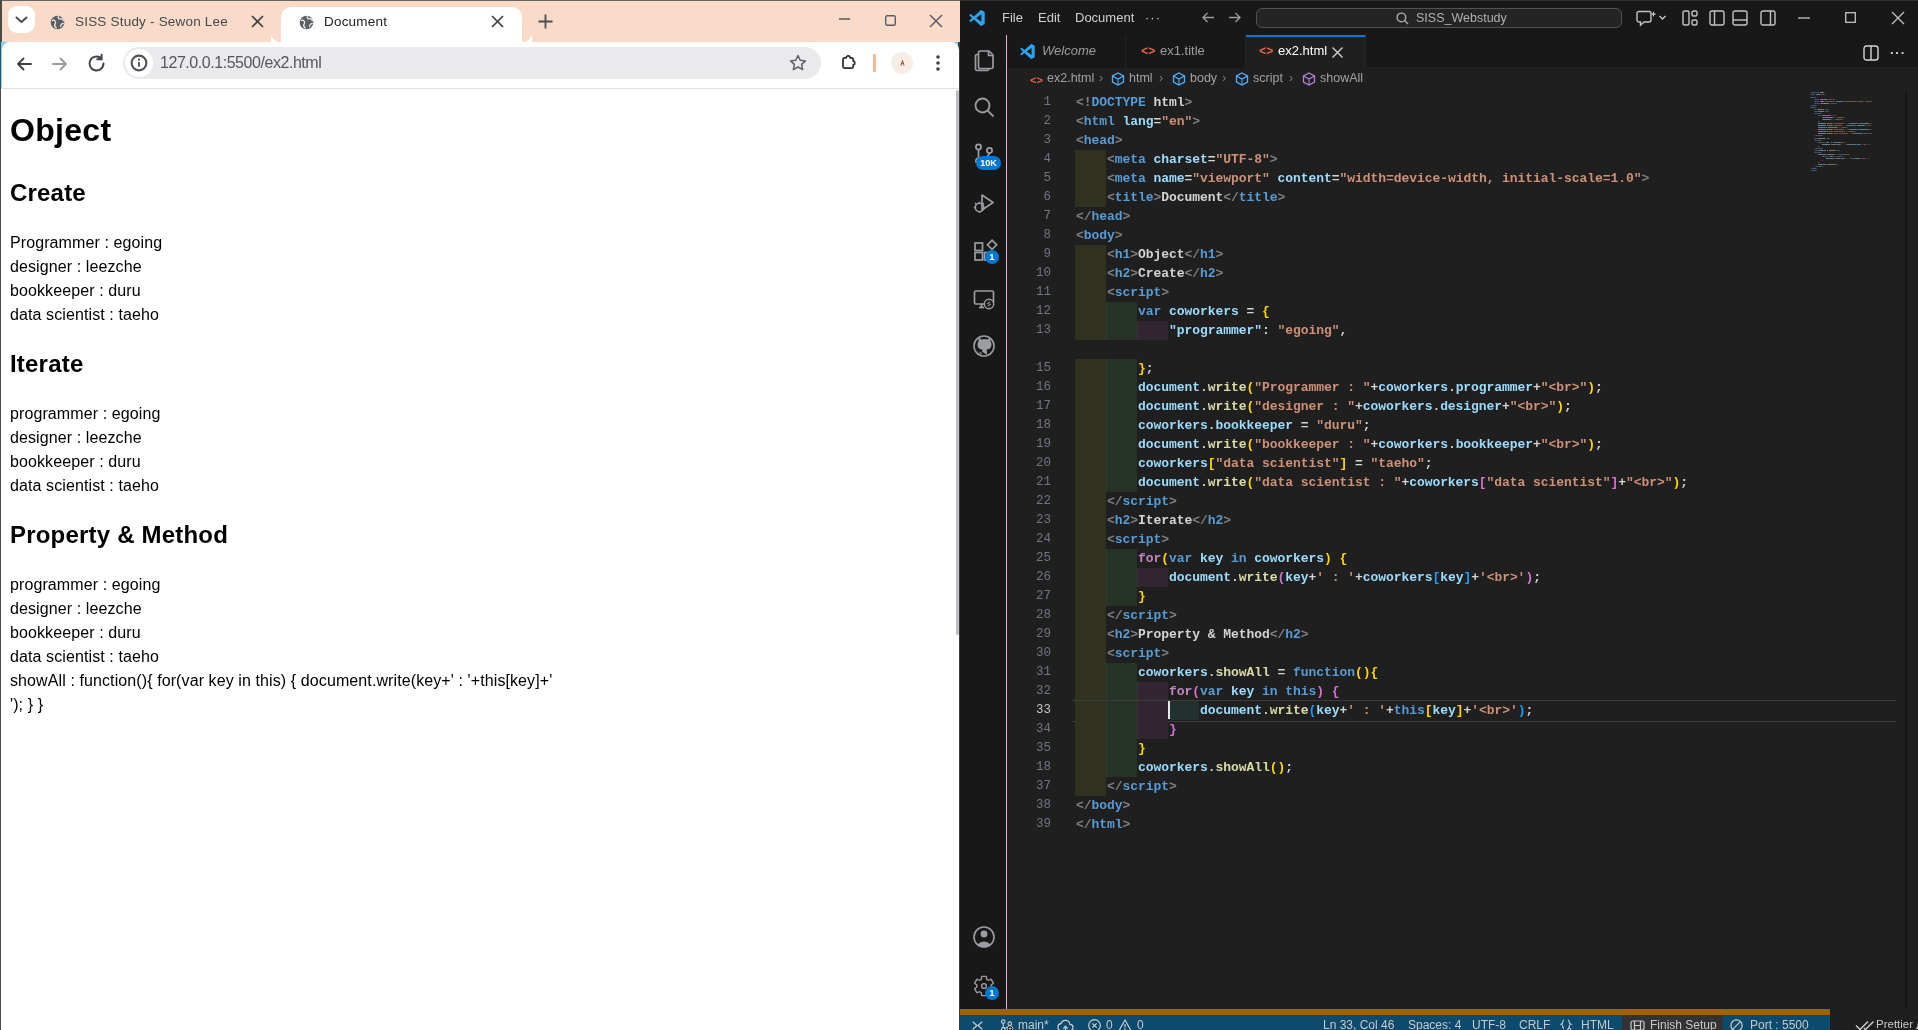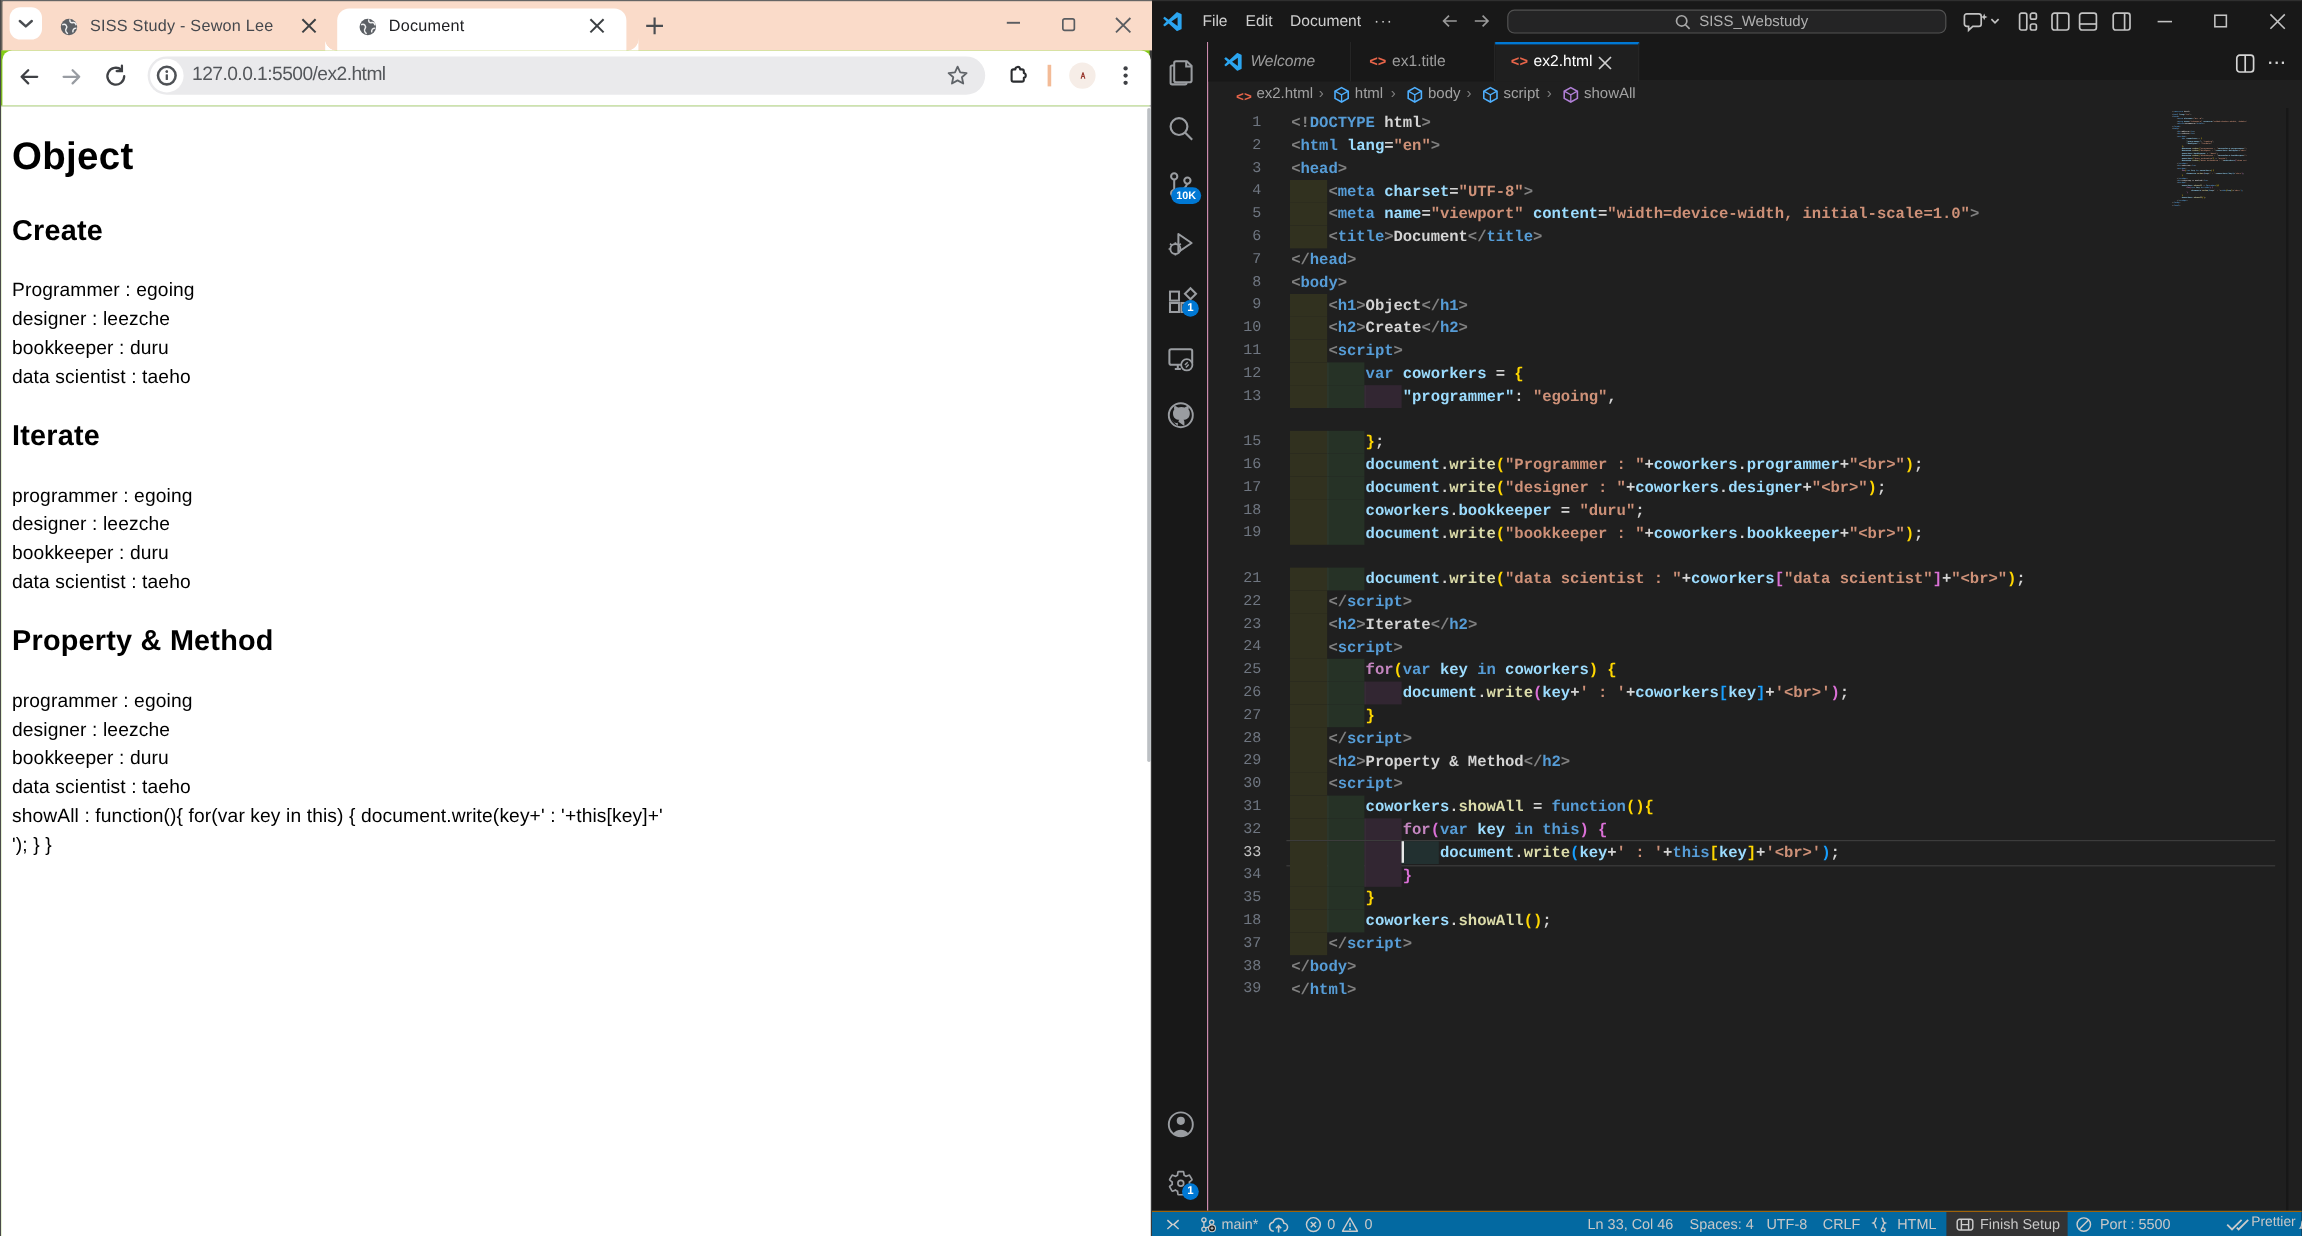--- a/index.html
+++ b/index.html
@@ -1,17 +1,17 @@
 <!DOCTYPE html>
 <html><head><meta charset="utf-8"><style>
 *{margin:0;padding:0;box-sizing:border-box}
 html,body{width:1918px;height:1030px;overflow:hidden;background:#1f1f1f;font-family:"Liberation Sans",sans-serif}
 .abs{position:absolute}
 
-#browser{position:absolute;left:0;top:0;width:960px;height:1030px;background:#84cc16;border-left:1px solid #4a4a4a;border-right:2px solid #3a3a3a}
+#browser{position:absolute;left:0;top:0;width:960px;height:1030px;background:#7dd3fc;border-left:1px solid #4a4a4a;border-right:2px solid #3a3a3a}
 #tabstrip{position:absolute;left:0;top:0;width:960px;height:42px;background:#fadbc9;border-top:1px solid #656565;border-left:1px solid #4a4a4a}
 #tabchev{position:absolute;left:7px;top:6px;width:27px;height:27px;border-radius:9px;background:#fff}
 #atab{position:absolute;left:280px;top:7px;width:241px;height:35px;background:#fff;border-radius:10px 10px 0 0}
 #atab:before,#atab:after{content:"";position:absolute;bottom:0;width:10px;height:10px;background:radial-gradient(circle at 0 0,transparent 10px,#fff 10.5px)}
 #atab:before{left:-10px;transform:scaleX(-1)}
 #atab:after{right:-10px}
 .tabtxt{position:absolute;top:14px;font-size:13.5px;color:#45484d;letter-spacing:.2px;white-space:nowrap}
 #toolbar{position:absolute;left:1px;top:42px;width:957px;height:46px;background:#fff;border-radius:8px 8px 0 0}
 #pill{position:absolute;left:122px;top:47px;width:698px;height:32px;border-radius:16px;background:#eaeaec}
 #pillc{position:absolute;left:124px;top:49px;width:28px;height:28px;border-radius:50%;background:#fff}
@@ -44,21 +44,21 @@
 .i1{background:#31311f}.i2{background:#263226;border-left:1px solid rgba(255,255,255,.05)}.i3{background:#322632;border-left:1px solid rgba(255,255,255,.05)}.i4{background:#223030;border-left:1px solid rgba(255,255,255,.05)}
 .cl.cur:before{content:"";position:absolute;left:65px;right:0;top:-1px;height:20px;border-top:1px solid #3c3c3c;border-bottom:1px solid #3c3c3c}
 #cursor{position:absolute;width:2px;height:18px;background:#e8e8e8}
 .t{color:#569cd6}.p{color:#808080}.a{color:#9cdcfe}.s{color:#ce9178}.w{color:#d4d4d4}
 .y{color:#dcdcaa}.g0{color:#ffd700}.g1{color:#da70d6}.g2{color:#179fff}.k{color:#c586c0}.v{color:#9cdcfe}
 
 #mmap{position:absolute;left:803px;top:1.5px;width:62px;height:250px;overflow:hidden;transform-origin:0 0}
 #mmin{transform:scale(0.129,0.108);transform-origin:0 0}
 .ml{height:19px;font:bold 13px/19px "Liberation Mono",monospace;white-space:pre}
 
-#sbar{position:absolute;left:0;top:1009px;width:958px;height:21px;background:#0369a1;border-top:1px solid #a16207;font-size:12px;color:#c8c8c8}
+#sbar{position:absolute;left:0;top:1009px;width:870px;height:21px;background:#0c4a6e;border-top:6px solid #a16207;font-size:12px;color:#c8c8c8}
 .st{position:absolute;top:3px;white-space:nowrap}
 svg{position:absolute;overflow:visible}
 </style></head>
 <body>
 <div id="browser">
   <div id="toolbar"></div>
   <div id="tabstrip"></div>
   <div id="tabchev"></div>
   <div id="atab"></div>
   <div id="pill"></div>
@@ -323,20 +323,21 @@
 <div class="cl" style="top:154.5px"><span class="ln">9</span><b class="i1" style="left:68px"></b><span class="ct">    <span class="p">&lt;</span><span class="t">h1</span><span class="p">&gt;</span><span class="w">Object</span><span class="p">&lt;/</span><span class="t">h1</span><span class="p">&gt;</span></span></div>
 <div class="cl" style="top:173.5px"><span class="ln">10</span><b class="i1" style="left:68px"></b><span class="ct">    <span class="p">&lt;</span><span class="t">h2</span><span class="p">&gt;</span><span class="w">Create</span><span class="p">&lt;/</span><span class="t">h2</span><span class="p">&gt;</span></span></div>
 <div class="cl" style="top:192.5px"><span class="ln">11</span><b class="i1" style="left:68px"></b><span class="ct">    <span class="p">&lt;</span><span class="t">script</span><span class="p">&gt;</span></span></div>
 <div class="cl" style="top:211.5px"><span class="ln">12</span><b class="i1" style="left:68px"></b><b class="i2" style="left:99px"></b><span class="ct">        <span class="t">var</span> <span class="v">coworkers</span><span class="w"> = </span><span class="g0">{</span></span></div>
 <div class="cl" style="top:230.5px"><span class="ln">13</span><b class="i1" style="left:68px"></b><b class="i2" style="left:99px"></b><b class="i3" style="left:130px"></b><span class="ct">            <span class="v">"programmer"</span><span class="w">: </span><span class="s">"egoing"</span><span class="w">,</span></span></div>
 <div class="cl" style="top:268.5px"><span class="ln">15</span><b class="i1" style="left:68px"></b><b class="i2" style="left:99px"></b><span class="ct">        <span class="g0">}</span><span class="w">;</span></span></div>
 <div class="cl" style="top:287.5px"><span class="ln">16</span><b class="i1" style="left:68px"></b><b class="i2" style="left:99px"></b><span class="ct">        <span class="v">document</span><span class="w">.</span><span class="y">write</span><span class="g0">(</span><span class="s">"Programmer : "</span><span class="w">+</span><span class="v">coworkers</span><span class="w">.</span><span class="v">programmer</span><span class="w">+</span><span class="s">"&lt;br&gt;"</span><span class="g0">)</span><span class="w">;</span></span></div>
 <div class="cl" style="top:306.5px"><span class="ln">17</span><b class="i1" style="left:68px"></b><b class="i2" style="left:99px"></b><span class="ct">        <span class="v">document</span><span class="w">.</span><span class="y">write</span><span class="g0">(</span><span class="s">"designer : "</span><span class="w">+</span><span class="v">coworkers</span><span class="w">.</span><span class="v">designer</span><span class="w">+</span><span class="s">"&lt;br&gt;"</span><span class="g0">)</span><span class="w">;</span></span></div>
 <div class="cl" style="top:325.5px"><span class="ln">18</span><b class="i1" style="left:68px"></b><b class="i2" style="left:99px"></b><span class="ct">        <span class="v">coworkers</span><span class="w">.</span><span class="v">bookkeeper</span><span class="w"> = </span><span class="s">"duru"</span><span class="w">;</span></span></div>
 <div class="cl" style="top:344.5px"><span class="ln">19</span><b class="i1" style="left:68px"></b><b class="i2" style="left:99px"></b><span class="ct">        <span class="v">document</span><span class="w">.</span><span class="y">write</span><span class="g0">(</span><span class="s">"bookkeeper : "</span><span class="w">+</span><span class="v">coworkers</span><span class="w">.</span><span class="v">bookkeeper</span><span class="w">+</span><span class="s">"&lt;br&gt;"</span><span class="g0">)</span><span class="w">;</span></span></div>
+<div class="cl" style="top:363.5px"><span class="ln">20</span><b class="i1" style="left:68px"></b><b class="i2" style="left:99px"></b><span class="ct">        <span class="v">coworkers</span><span class="g0">[</span><span class="s">"data scientist"</span><span class="g0">]</span><span class="w"> = </span><span class="s">"taeho"</span><span class="w">;</span></span></div>
 <div class="cl" style="top:382.5px"><span class="ln">21</span><b class="i1" style="left:68px"></b><b class="i2" style="left:99px"></b><span class="ct">        <span class="v">document</span><span class="w">.</span><span class="y">write</span><span class="g0">(</span><span class="s">"data scientist : "</span><span class="w">+</span><span class="v">coworkers</span><span class="g1">[</span><span class="s">"data scientist"</span><span class="g1">]</span><span class="w">+</span><span class="s">"&lt;br&gt;"</span><span class="g0">)</span><span class="w">;</span></span></div>
 <div class="cl" style="top:401.5px"><span class="ln">22</span><b class="i1" style="left:68px"></b><span class="ct">    <span class="p">&lt;/</span><span class="t">script</span><span class="p">&gt;</span></span></div>
 <div class="cl" style="top:420.5px"><span class="ln">23</span><b class="i1" style="left:68px"></b><span class="ct">    <span class="p">&lt;</span><span class="t">h2</span><span class="p">&gt;</span><span class="w">Iterate</span><span class="p">&lt;/</span><span class="t">h2</span><span class="p">&gt;</span></span></div>
 <div class="cl" style="top:439.5px"><span class="ln">24</span><b class="i1" style="left:68px"></b><span class="ct">    <span class="p">&lt;</span><span class="t">script</span><span class="p">&gt;</span></span></div>
 <div class="cl" style="top:458.5px"><span class="ln">25</span><b class="i1" style="left:68px"></b><b class="i2" style="left:99px"></b><span class="ct">        <span class="k">for</span><span class="g0">(</span><span class="t">var</span> <span class="v">key</span> <span class="t">in</span> <span class="v">coworkers</span><span class="g0">)</span> <span class="g0">{</span></span></div>
 <div class="cl" style="top:477.5px"><span class="ln">26</span><b class="i1" style="left:68px"></b><b class="i2" style="left:99px"></b><b class="i3" style="left:130px"></b><span class="ct">            <span class="v">document</span><span class="w">.</span><span class="y">write</span><span class="g1">(</span><span class="v">key</span><span class="w">+</span><span class="s">' : '</span><span class="w">+</span><span class="v">coworkers</span><span class="g2">[</span><span class="v">key</span><span class="g2">]</span><span class="w">+</span><span class="s">'&lt;br&gt;'</span><span class="g1">)</span><span class="w">;</span></span></div>
 <div class="cl" style="top:496.5px"><span class="ln">27</span><b class="i1" style="left:68px"></b><b class="i2" style="left:99px"></b><span class="ct">        <span class="g0">}</span></span></div>
 <div class="cl" style="top:515.5px"><span class="ln">28</span><b class="i1" style="left:68px"></b><span class="ct">    <span class="p">&lt;/</span><span class="t">script</span><span class="p">&gt;</span></span></div>
 <div class="cl" style="top:534.5px"><span class="ln">29</span><b class="i1" style="left:68px"></b><span class="ct">    <span class="p">&lt;</span><span class="t">h2</span><span class="p">&gt;</span><span class="w">Property &amp; Method</span><span class="p">&lt;/</span><span class="t">h2</span><span class="p">&gt;</span></span></div>
 <div class="cl" style="top:553.5px"><span class="ln">30</span><b class="i1" style="left:68px"></b><span class="ct">    <span class="p">&lt;</span><span class="t">script</span><span class="p">&gt;</span></span></div>

